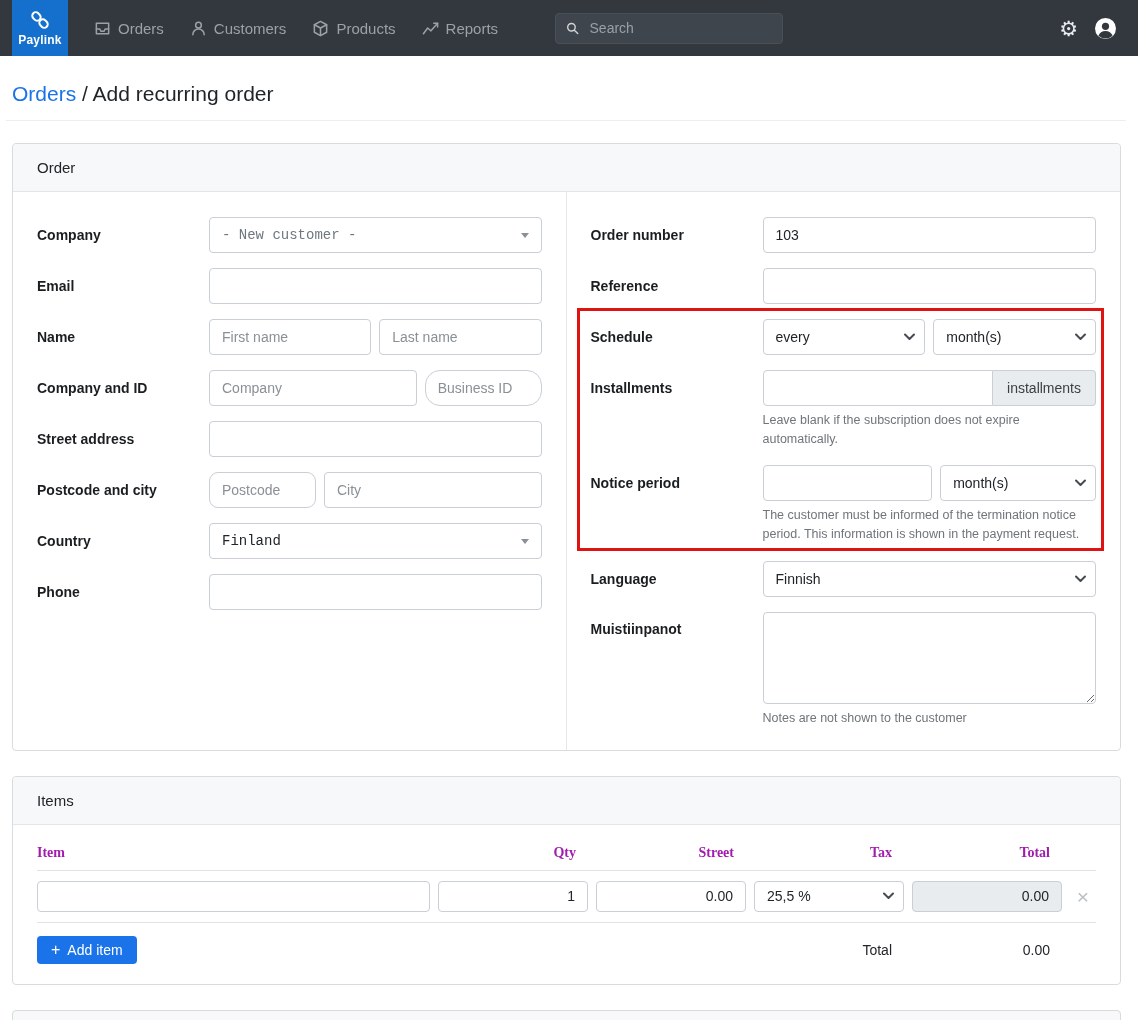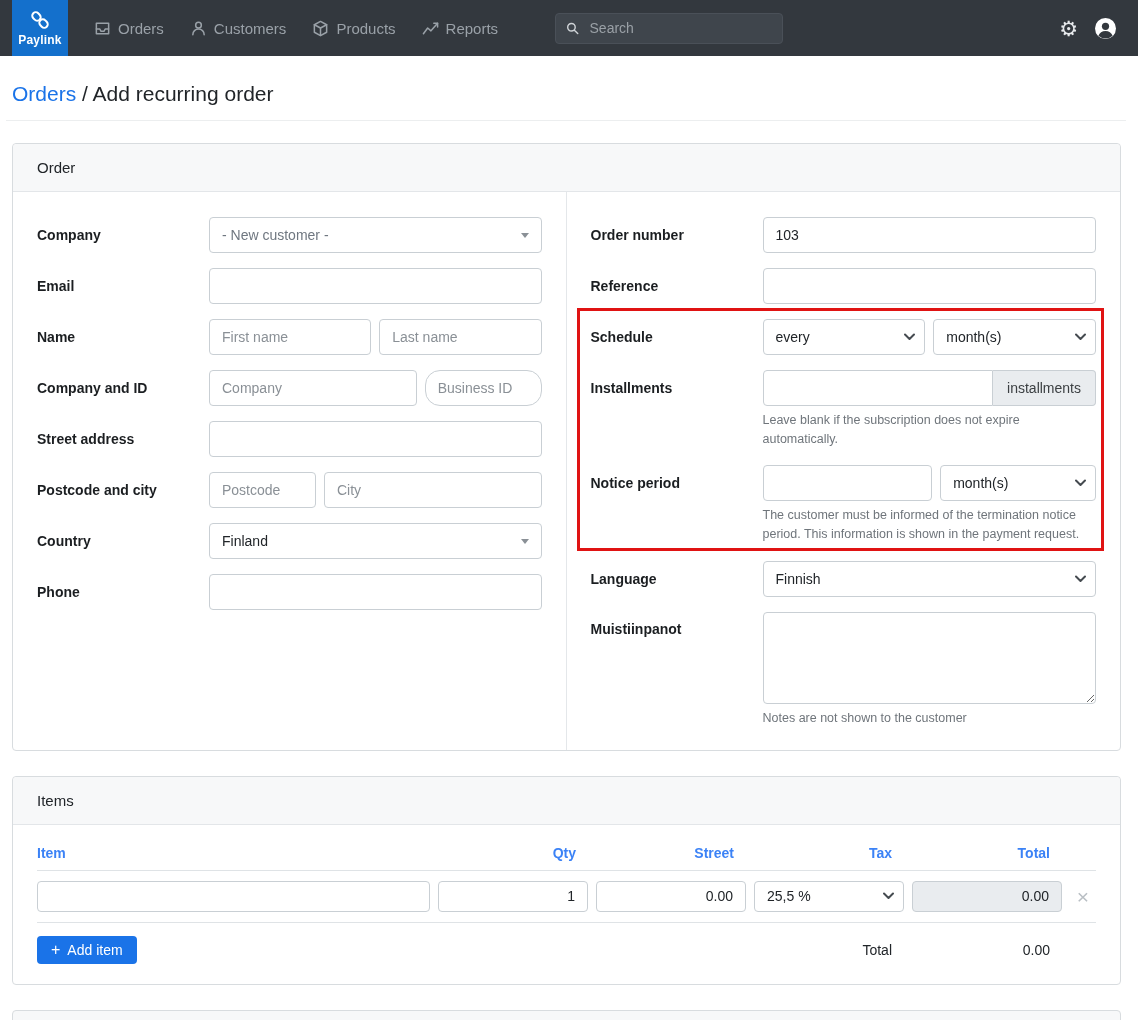--- a/index.html
+++ b/index.html
@@ -112,21 +112,21 @@
     position:absolute;right:10px;top:50%;transform:translateY(-50%);
     pointer-events:none;display:block;line-height:0;
   }
   
   .fake-select{
     height:36px;width:100%;
     border:1px solid #c9cfd4;border-radius:4px;
     background:#fff;display:flex;align-items:center;
     padding:0 12px;cursor:pointer;
   }
-  .fake-select .fs-text{flex:1;font-size:14px;color:#212529;}
+  .fake-select .fs-text{flex:1;font-size:14px;color:#212529;font-family:Liberation Mono, monospace;}
   .fake-select .fs-text.placeholder{color:#6f7780;}
   .caret{
     width:0;height:0;
     border-left:4.5px solid transparent;border-right:4.5px solid transparent;
     border-top:5px solid #8a9096;
   }
   .addon-group{display:flex;width:100%;}
   .addon-group input{border-radius:4px 0 0 4px;}
   .addon{
     flex-shrink:0;
@@ -148,21 +148,21 @@
     pointer-events:none;
   }
   
   .items-body{padding:20px 24px 20px 24px;}
   .items-grid{
     display:grid;
     grid-template-columns:1fr 150px 150px 150px 150px 26px;
     gap:8px;align-items:center;
   }
   .items-head{padding-bottom:9px;border-bottom:1px solid #dfe3e6;}
-  .items-head .th{font-weight:700;font-size:14px;color:#3b82f6;}
+  .items-head .th{font-weight:700;font-size:14px;color:#a21caf;font-family:Liberation Serif, serif;}
   .items-head .th.num{text-align:right;padding-right:12px;}
   .items-row{padding:10px 0;border-bottom:1px solid #dfe3e6;}
   .items-row input.txt, .items-row select.sel{height:31px;}
   .items-row .num{text-align:right;}
   input.txt:disabled, input.txt.readonly{background:#e9ecef;color:#212529;}
   .remove-x{
     color:#b9bfc4;font-size:21px;line-height:1;
     text-align:center;cursor:pointer;user-select:none;
   }
   .items-foot{padding-top:13px;align-items:center;}
@@ -299,21 +299,21 @@
         <div class="frow">
           <div class="flabel">Street address</div>
           <div class="ffield">
             <input class="txt" type="text" style="">
           </div>
         </div>
 
         <div class="frow">
           <div class="flabel">Postcode and city</div>
           <div class="ffield hstack">
-            <input class="txt" type="text" style="flex: 0 0 107px;" placeholder="Postcode">
+            <input class="txt" type="text" style="flex: 0 0 107px; border-radius: 9px;" placeholder="Postcode">
             <input class="txt" type="text" placeholder="City" style="">
           </div>
         </div>
 
         <div class="frow">
           <div class="flabel">Country</div>
           <div class="ffield">
             <div class="fake-select">
               <span class="fs-text">Finland</span>
               <span class="caret"></span>

